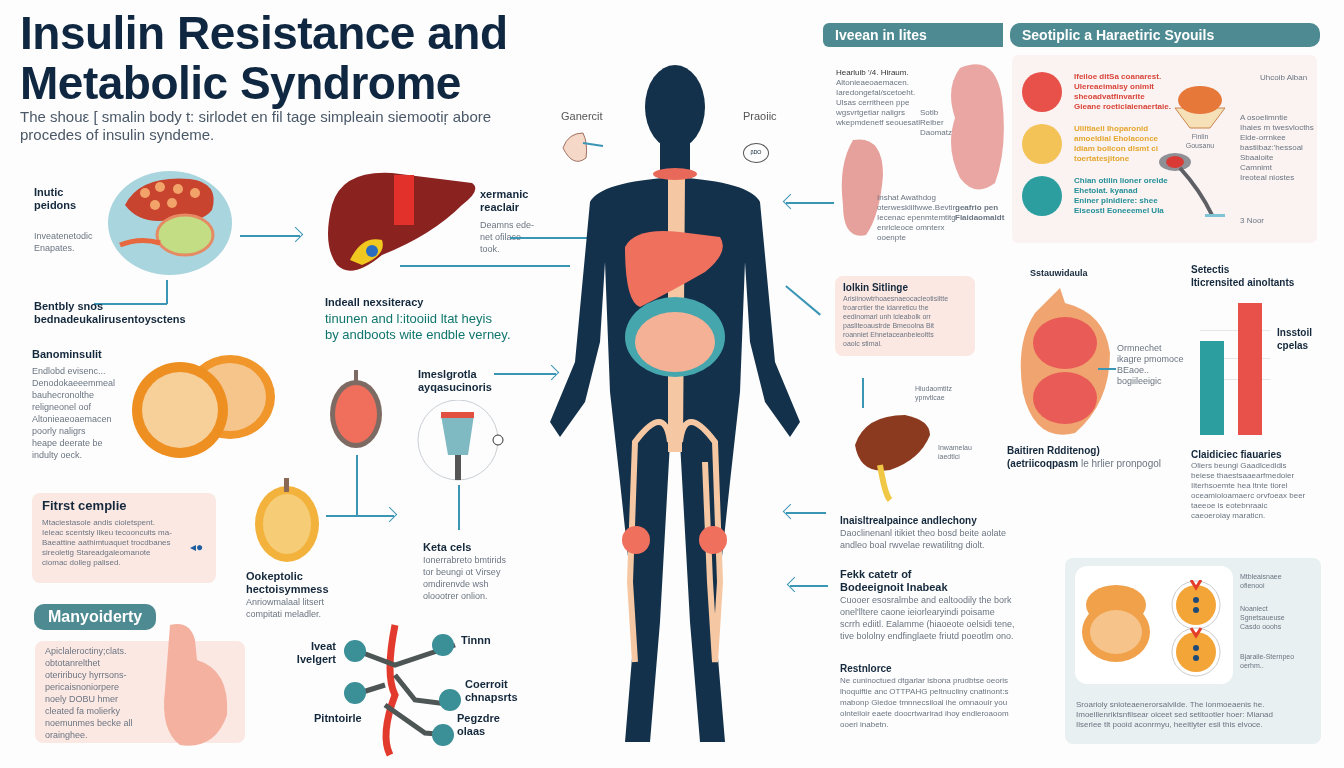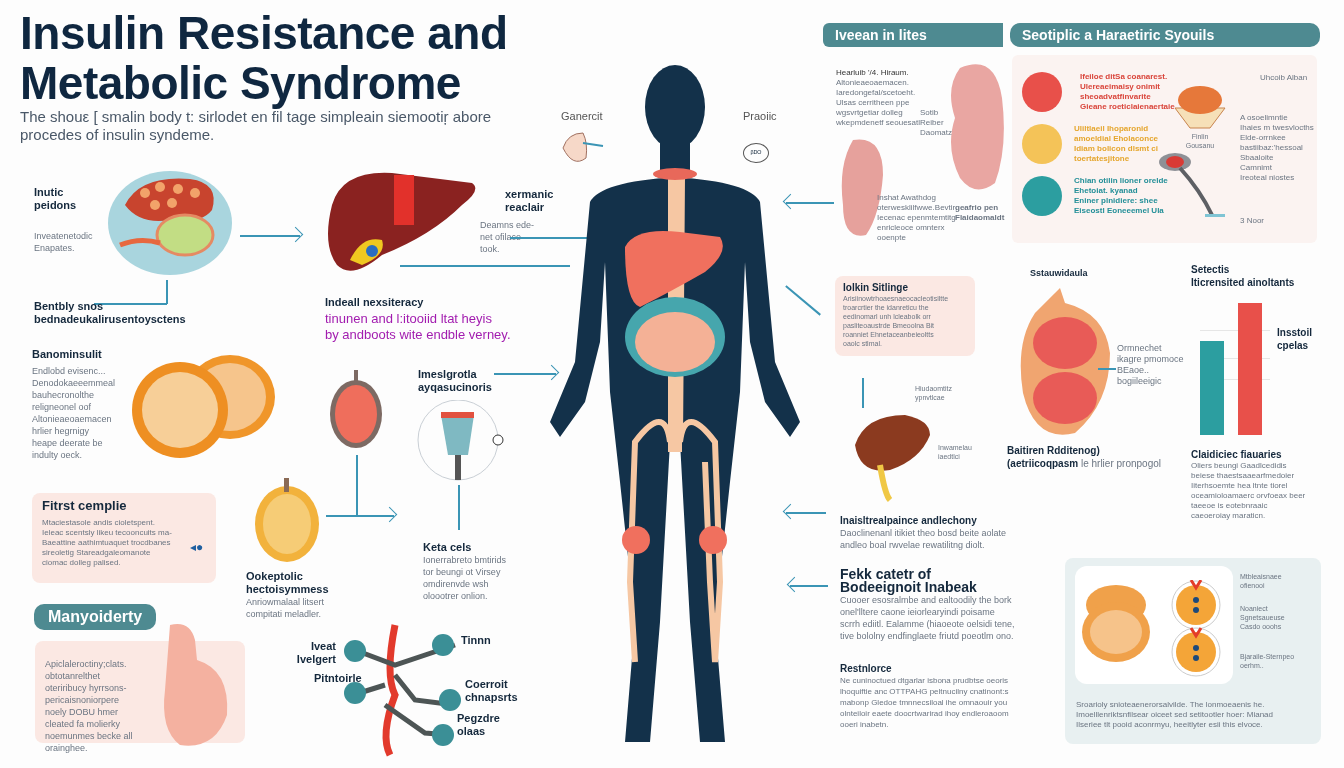--- a/index.html
+++ b/index.html
@@ -2,21 +2,21 @@
 <html><head>
 <meta charset="utf-8">
 <style>
   * { box-sizing: border-box; margin: 0; padding: 0; }
   body { width: 1344px; height: 768px; background: #fdfdfd; font-family: "Liberation Sans", sans-serif; color: #14283c; position: relative; overflow: hidden; }
   .abs { position: absolute; }
   .title { left: 20px; top: 8px; font-size: 46px; font-weight: 700; line-height: 50px; color: #0f2740; letter-spacing: -0.5px; }
   .subtitle { left: 20px; top: 108px; width: 500px; font-size: 15px; line-height: 18px; color: #4a5868; }
   .h-bold { font-weight: 700; font-size: 11px; color: #14283c; line-height: 13px; }
   .small { font-size: 9px; color: #6b7582; line-height: 12px; }
-  .mid { font-size: 13px; color: #a21caf; line-height: 16px; }
+  .mid { font-size: 13px; color: #0f766e; line-height: 16px; }
   .pill { background: #4e8a91; color: #fff; font-weight: 700; border-radius: 10px; padding: 4px 14px; }
   .box-pink { background: #fbe8e3; border-radius: 8px; }
   .arrow { position: absolute; height: 1.5px; background: #3b95b5; }
   .arrow.r::after { content: ""; position: absolute; right: -1px; top: -6px; width: 10px; height: 10px; border-top: 1.5px solid #3b95b5; border-right: 1.5px solid #3b95b5; transform: rotate(45deg); }
   .arrow.l::before { content: ""; position: absolute; left: -1px; top: -6px; width: 10px; height: 10px; border-bottom: 1.5px solid #3b95b5; border-left: 1.5px solid #3b95b5; transform: rotate(45deg); }
   .vline { position: absolute; width: 1.5px; background: #3b95b5; }
 </style>
 </head>
 <body>
 
@@ -53,42 +53,42 @@
   <div>Bentbly snos</div>
     <div>bednadeukalirusentoysctens</div>
 </div>
 
 <svg class="abs" style="left:322px;top:165px;" width="160" height="115">
   <path d="M10 40 Q20 5 70 8 L150 18 Q160 25 140 40 Q110 70 60 90 Q30 115 15 100 Q0 80 10 40Z" fill="#8a2220"></path>
   <rect x="72" y="10" width="20" height="50" fill="#e2312b"></rect>
   <path d="M28 95 Q40 70 60 75 Q65 90 40 100Z" fill="#f0c820"></path>
   <circle cx="50" cy="86" r="6" fill="#2a6dc0"></circle>
 </svg>
-<div class="abs h-bold" style="left:480px;top:188px;margin-left:25px;">
+<div class="abs h-bold" style="left:480px;top:188px;">
   <div>xermanic</div>
     <div>reaclair</div>
 </div>
 <div class="abs small" style="left:480px;top:219px;width:60px;">Deamns ede-net ofilace took.</div>
 <div class="arrow" style="left:510px;top:237px;width:80px;"></div>
 <div class="arrow" style="left:400px;top:265px;width:170px;"></div>
 <div class="abs" style="left:325px;top:296px;">
   <div class="h-bold">Indeall nexsiteracy</div>
   <div class="mid" style="margin-top:2px;">tinunen and l:itooiid ltat heyis</div>
   <div class="mid">by andboots wite endble verney.</div>
 </div>
 
 <div class="abs" style="left:32px;top:348px;">
   <div class="h-bold">Banominsulit</div>
   <div class="small" style="margin-top:4px;" id="banom-lines">
       <div>Endlobd evisenc...</div>
       <div>Denodokaeeemmeal</div>
       <div>bauhecronolthe</div>
       <div>religneonel oof</div>
       <div>Altonieaeoaemacen</div>
-      <div>hrlier hegrnigy</div>
+      <div>poorly naligrs</div>
       <div>heape deerate be</div>
       <div>indulty oeck.</div>
     </div>
 </div>
 <svg class="abs" style="left:130px;top:352px;" width="150" height="110">
   <ellipse cx="100" cy="45" rx="45" ry="42" fill="#f0962a"></ellipse>
     <ellipse cx="100" cy="45" rx="36" ry="34" fill="#f6c58c"></ellipse>
   <ellipse cx="50" cy="58" rx="48" ry="48" fill="#ee8f22"></ellipse>
     <ellipse cx="50" cy="58" rx="38" ry="38" fill="#f7cf98"></ellipse>
 </svg>
@@ -100,21 +100,21 @@
       <div>Ieleac scentsly likeu tecooncuits ma-</div>
       <div>Baeattine aathimtuaquet trocdbanes</div>
       <div>sireoletig Stareadgaleomanote</div>
       <div>ciomac dolleg palised.</div>
     </div>
 </div>
 <div class="abs" style="left:190px;top:540px;color:#1f5fa0;font-size:12px;">◂●</div>
 
 <div class="abs pill" style="left:34px;top:604px;font-size:16px;">Manyoiderty</div>
 <div class="abs box-pink" style="left:35px;top:641px;width:210px;height:102px;padding:4px 10px;">
-  <div class="small" style="font-size:9px;line-height:12px;margin-top:13px;" id="many-lines">
+  <div class="small" style="font-size:9px;line-height:12px;" id="many-lines">
       <div>Apiclaleroctiny;clats.</div>
       <div>obtotanrelthet</div>
       <div>oteriribucy hyrrsons-</div>
       <div>pericaisnoniorpere</div>
       <div>noely DOBU hmer</div>
       <div>cleated fa molierky</div>
       <div>noemunmes becke all</div>
       <div>orainghee.</div>
     </div>
 </div>
@@ -166,21 +166,21 @@
   <path d="M60 10 Q50 60 60 80 Q45 120 55 140" stroke="#e23a2c" stroke-width="7" fill="none"></path>
   <path d="M20 35 L60 50 L120 30" stroke="#4d5555" stroke-width="5" fill="none"></path>
   <path d="M18 80 L50 70 M60 60 L80 85 L120 90 M50 90 L90 118 L115 120" stroke="#4d5555" stroke-width="5" fill="none"></path>
   <circle cx="20" cy="36" r="11" fill="#3b8f96"></circle>
     <circle cx="20" cy="78" r="11" fill="#3b8f96"></circle>
   <circle cx="108" cy="30" r="11" fill="#3b8f96"></circle>
     <circle cx="115" cy="85" r="11" fill="#3b8f96"></circle>
     <circle cx="108" cy="120" r="11" fill="#3b8f96"></circle>
 </svg>
 <div class="abs h-bold" style="left:296px;top:640px;text-align:right;width:40px;">Iveat Ivelgert</div>
-<div class="abs h-bold" style="left:290px;top:672px;padding-left:24px;">Pitntoirle</div>
+<div class="abs h-bold" style="left:290px;top:712px;padding-left:24px;">Pitntoirle</div>
 <div class="abs h-bold" style="left:461px;top:634px;">Tinnn</div>
 <div class="abs h-bold" style="left:465px;top:678px;width:45px;">Coerroit chnapsrts</div>
 <div class="abs h-bold" style="left:457px;top:712px;width:40px;">Pegzdre olaas</div>
 
 <svg class="abs" style="left:540px;top:62px;" width="270" height="700">
   <ellipse cx="135" cy="45" rx="30" ry="42" fill="#13314a"></ellipse>
   <rect x="120" y="80" width="30" height="35" fill="#13314a"></rect>
   <path d="M50 140 Q60 120 135 115 Q210 120 220 140 L235 300 L260 360 L250 375 L225 340 L210 280 L205 200 L200 330 L190 420 L175 560 L185 680 L160 680 L150 560 L140 380 L130 380 L120 560 L110 680 L85 680 L95 560 L80 420 L70 330 L65 200 L60 280 L45 340 L20 375 L10 360 L35 300Z" fill="#13314a"></path>
   <path d="M128 115 L142 115 L140 380 Q145 340 175 380 L180 520 L175 600 L170 520 L165 400 M130 380 Q125 340 95 380 L90 520 L95 600" stroke="#f6c7a3" stroke-width="6" fill="none"></path>
   <rect x="128" y="110" width="14" height="280" fill="#f6c7a3"></rect>
@@ -201,21 +201,21 @@
 
 <div class="abs pill" style="left:823px;top:23px;width:180px;height:24px;border-radius:6px 0 0 6px;font-size:14px;padding:4px 12px;">Iveean in lites</div>
 <div class="abs pill" style="left:1010px;top:23px;width:310px;height:24px;border-radius:10px;font-size:14px;padding:4px 12px;">Seotiplic a Haraetiric Syouils</div>
 
 <div class="abs small" style="left:836px;top:68px;font-size:8px;line-height:10px;">
   <div style="color:#333;">Hearluib '/4. Hiraum.</div>
   <div id="ear-top-lines">
       <div>Altonieaeoaemacen.</div>
       <div>Iaredongefal/scetoeht.</div>
       <div>Ulsas cerritheen ppe</div>
-      <div>wgsvrtgetiar dolleg</div>
+      <div>wgsvrtgetiar naligrs</div>
       <div>wkepmdenetf seouesatl</div>
     </div>
 </div>
 <svg class="abs" style="left:940px;top:58px;" width="70" height="140">
   <path d="M20 10 Q55 -5 62 40 Q68 90 55 125 Q35 140 20 120 Q5 90 15 60 Q5 30 20 10Z" fill="#e9a6a2"></path>
 </svg>
 <div class="abs small" style="left:920px;top:108px;font-size:8px;line-height:10px;" id="ear-side2">
     <div>Sotib</div>
     <div>Reiber</div>
     <div>Daomatz</div>
@@ -228,21 +228,21 @@
     <div>Inshat Awathdog</div>
     <div>oterwesklilfwwe.Bevtir</div>
     <div>Iecenac epenmtemtitg</div>
     <div>enricleoce omnterx</div>
     <div>ooenpte</div>
   </div>
 <div class="abs small" style="left:955px;top:203px;font-size:8px;line-height:10px;width:50px;font-weight:bold;">geafrio pen Flaidaomaldt</div>
 
 <div class="abs" style="left:1012px;top:55px;width:305px;height:188px;background:#fbf3f1;border-radius:6px;"></div>
 <div class="abs" id="dots-list" style="left:1022px;top:72px;">
-    <div style="display: flex; align-items: center; margin-bottom: 12px; gap: 6px;">
+    <div style="display: flex; align-items: center; margin-bottom: 12px;">
       <div style="width: 40px; height: 40px; border-radius: 50%; background: rgb(232, 80, 74); margin-right: 12px; flex: 0 0 auto;"></div>
       <div style="font-size: 8px; line-height: 10px; font-weight: 700; color: rgb(217, 68, 58);">
         <div>Ifeiloe ditSa coanarest.</div>
         <div>Ulereaeimaisy onimit</div>
         <div>sheoadvatfinvarite</div>
         <div>Gieane roeticlaienaertaie.</div>
       </div>
     </div>
     <div style="display: flex; align-items: center; margin-bottom: 12px;">
       <div style="width: 40px; height: 40px; border-radius: 50%; background: rgb(244, 195, 88); margin-right: 12px; flex: 0 0 auto;"></div>
@@ -361,21 +361,21 @@
 <div class="arrow l" style="left:786px;top:512px;width:40px;"></div>
 <div class="abs" style="left:840px;top:514px;">
   <div class="h-bold" style="font-size:10px;">Inaisltrealpaince andlechony</div>
   <div class="small" style="font-size:9px;line-height:12px;" id="insul-lines">
       <div>Daoclinenanl itikiet theo bosd beite aolate</div>
       <div>andleo boal rwvelae rewatilitng diolt.</div>
     </div>
 </div>
 <div class="arrow l" style="left:790px;top:585px;width:38px;"></div>
 <div class="abs" style="left:840px;top:568px;">
-  <div class="h-bold" style="font-size:14px;">
+  <div class="h-bold" style="font-size:11px;">
       <div>Fekk catetr of</div>
       <div>Bodeeignoit Inabeak</div>
     </div>
   <div class="small" style="font-size:9px;line-height:12px;" id="fekk-lines">
       <div>Cuooer esosralmbe and ealtoodily the bork</div>
       <div>onel'lltere caone ieiorlearyindi poisame</div>
       <div>scrrh ediitl. Ealamme (hiaoeote oelsidi tene,</div>
       <div>tive bololny endfinglaete friutd poeotlm ono.</div>
     </div>
 </div>

